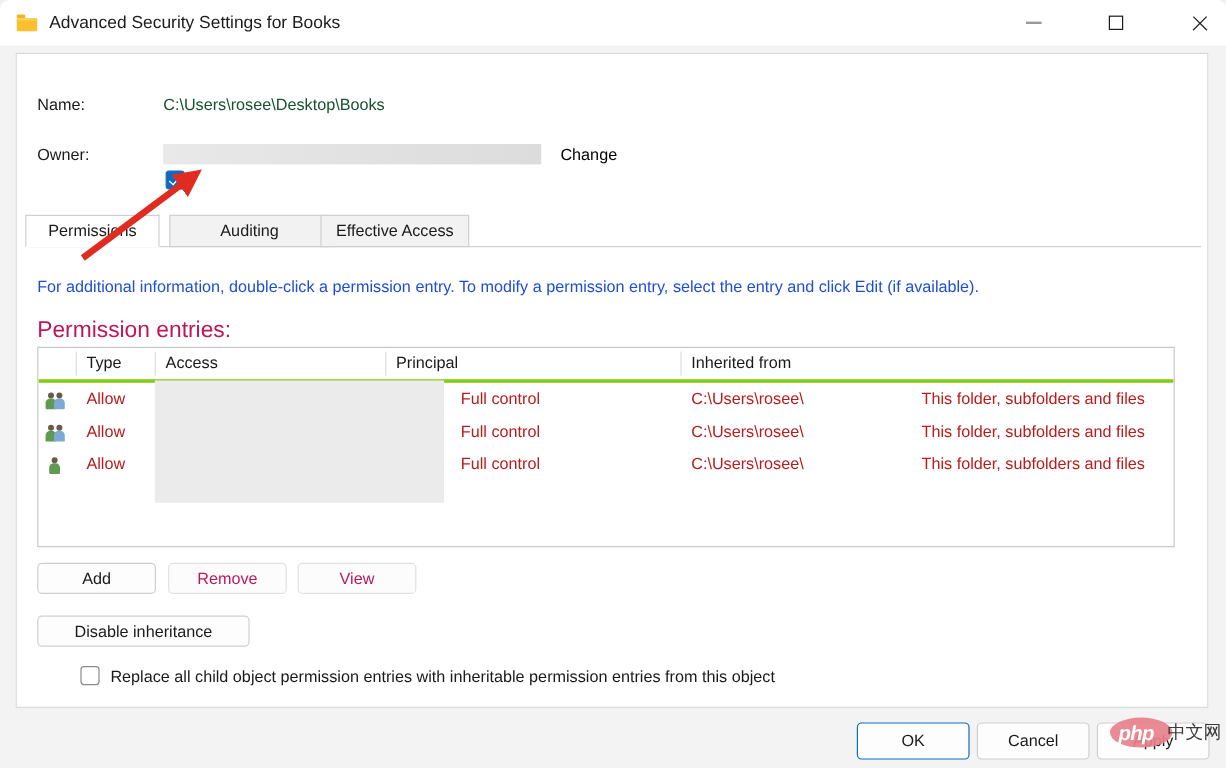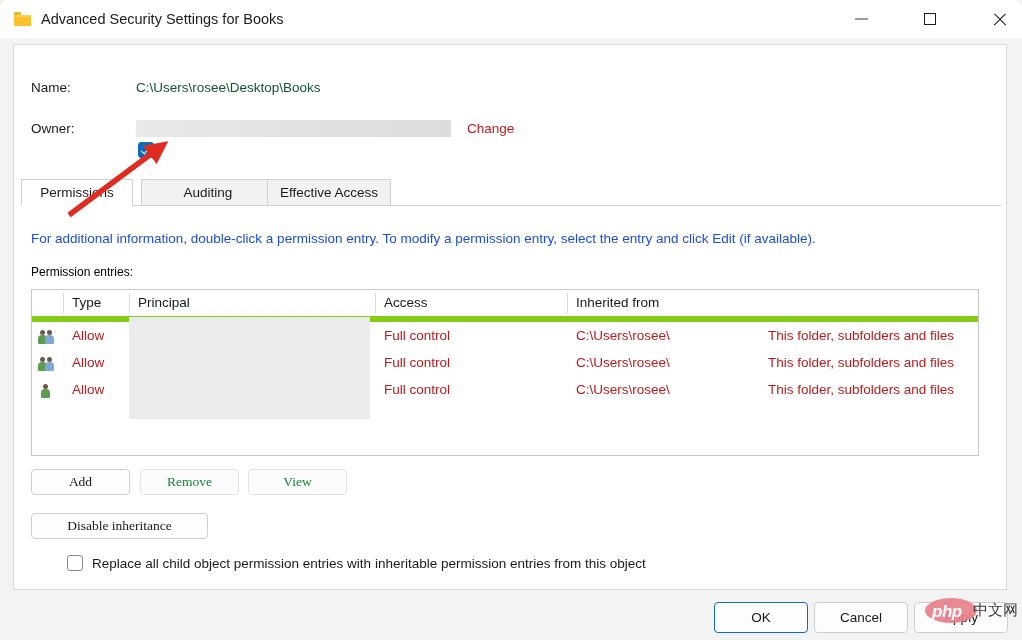--- a/index.html
+++ b/index.html
@@ -139,21 +139,21 @@
     color: #14532d;
     white-space: nowrap;
   }
   .owner-redaction {
     width: 315px;
     height: 17px;
     background: linear-gradient(to right, #e9e9e9 0%, #e3e3e3 40%, #dcdcdc 100%);
   }
   .change-link {
     margin-left: 16px;
-    color: #b91c1c;
+    color: #000000;
     font-size: 13.5px;
     cursor: pointer;
   }
 
   
   .replace-owner-row {
     position: absolute;
     left: 124px;
     top: 97px;
     display: flex;
@@ -233,42 +233,42 @@
     left: 17px;
     top: 186px;
     font-size: 13.5px;
     color: #1d4ed8;
     white-space: nowrap;
   }
   .entries-label {
     position: absolute;
     left: 17px;
     top: 220px;
-    font-size: 12px;
-    color: #000000;
+    font-size: 19px;
+    color: #be185d;
   }
 
   
   .table-box {
     position: absolute;
     left: 17px;
     top: 244px;
     width: 948px;
     height: 167px;
     border: 1px solid #c8c8c8;
     background: #ffffff;
     box-sizing: border-box;
     overflow: hidden;
   }
   .thead {
     position: relative;
     height: 26px;
     display: flex;
     align-items: flex-end;
-    border-bottom: 6px solid #84cc16;
+    border-bottom: 3px solid #84cc16;
   }
   .th {
     font-size: 13.5px;
     color: #1a1a1a;
     box-sizing: border-box;
     padding-left: 9px;
     position: relative;
     height: 26px;
     line-height: 26px;
     white-space: nowrap;
@@ -353,31 +353,31 @@
   .ico-user .person { left: 3px; }
 
   
   .btn {
     position: absolute;
     box-sizing: border-box;
     height: 26px;
     background: #fdfdfd;
     border: 1px solid #cfcfcf;
     border-radius: 4px;
-    font-family: Liberation Serif, serif;
+    font-family: Liberation Sans, sans-serif;
     font-size: 13.5px;
     color: #1a1a1a;
     display: flex;
     align-items: center;
     justify-content: center;
     cursor: pointer;
     padding: 0;
   }
   .btn.disabled {
-    color: #15803d;
+    color: #be185d;
     border-color: #e2e2e2;
     background: #fcfcfc;
     cursor: default;
   }
   .btn-add     { left: 17px;  top: 424px; width: 99px; }
   .btn-remove  { left: 126px; top: 424px; width: 99px; }
   .btn-view    { left: 234px; top: 424px; width: 99px; }
   .btn-disable { left: 17px;  top: 468px; width: 177px; }
 
   
@@ -516,22 +516,22 @@
       </div>
     </div>
 
     <div class="info-text">For additional information, double-click a permission entry. To modify a permission entry, select the entry and click Edit (if available).</div>
     <div class="entries-label">Permission entries:</div>
 
     <div class="table-box">
       <div class="thead">
         <div class="th col-icon"></div>
         <div class="th col-type sep">Type</div>
+        <div class="th col-access sep">Access</div>
         <div class="th col-principal sep">Principal</div>
-        <div class="th col-access sep">Access</div>
         <div class="th col-inherited sep">Inherited from</div>
       </div>
 
       <div class="principal-redaction"></div>
 
       <div class="trow">
         <div class="td col-icon">
           <div class="ico-group">
             <div class="person green p1">
                 <div class="head"></div>

